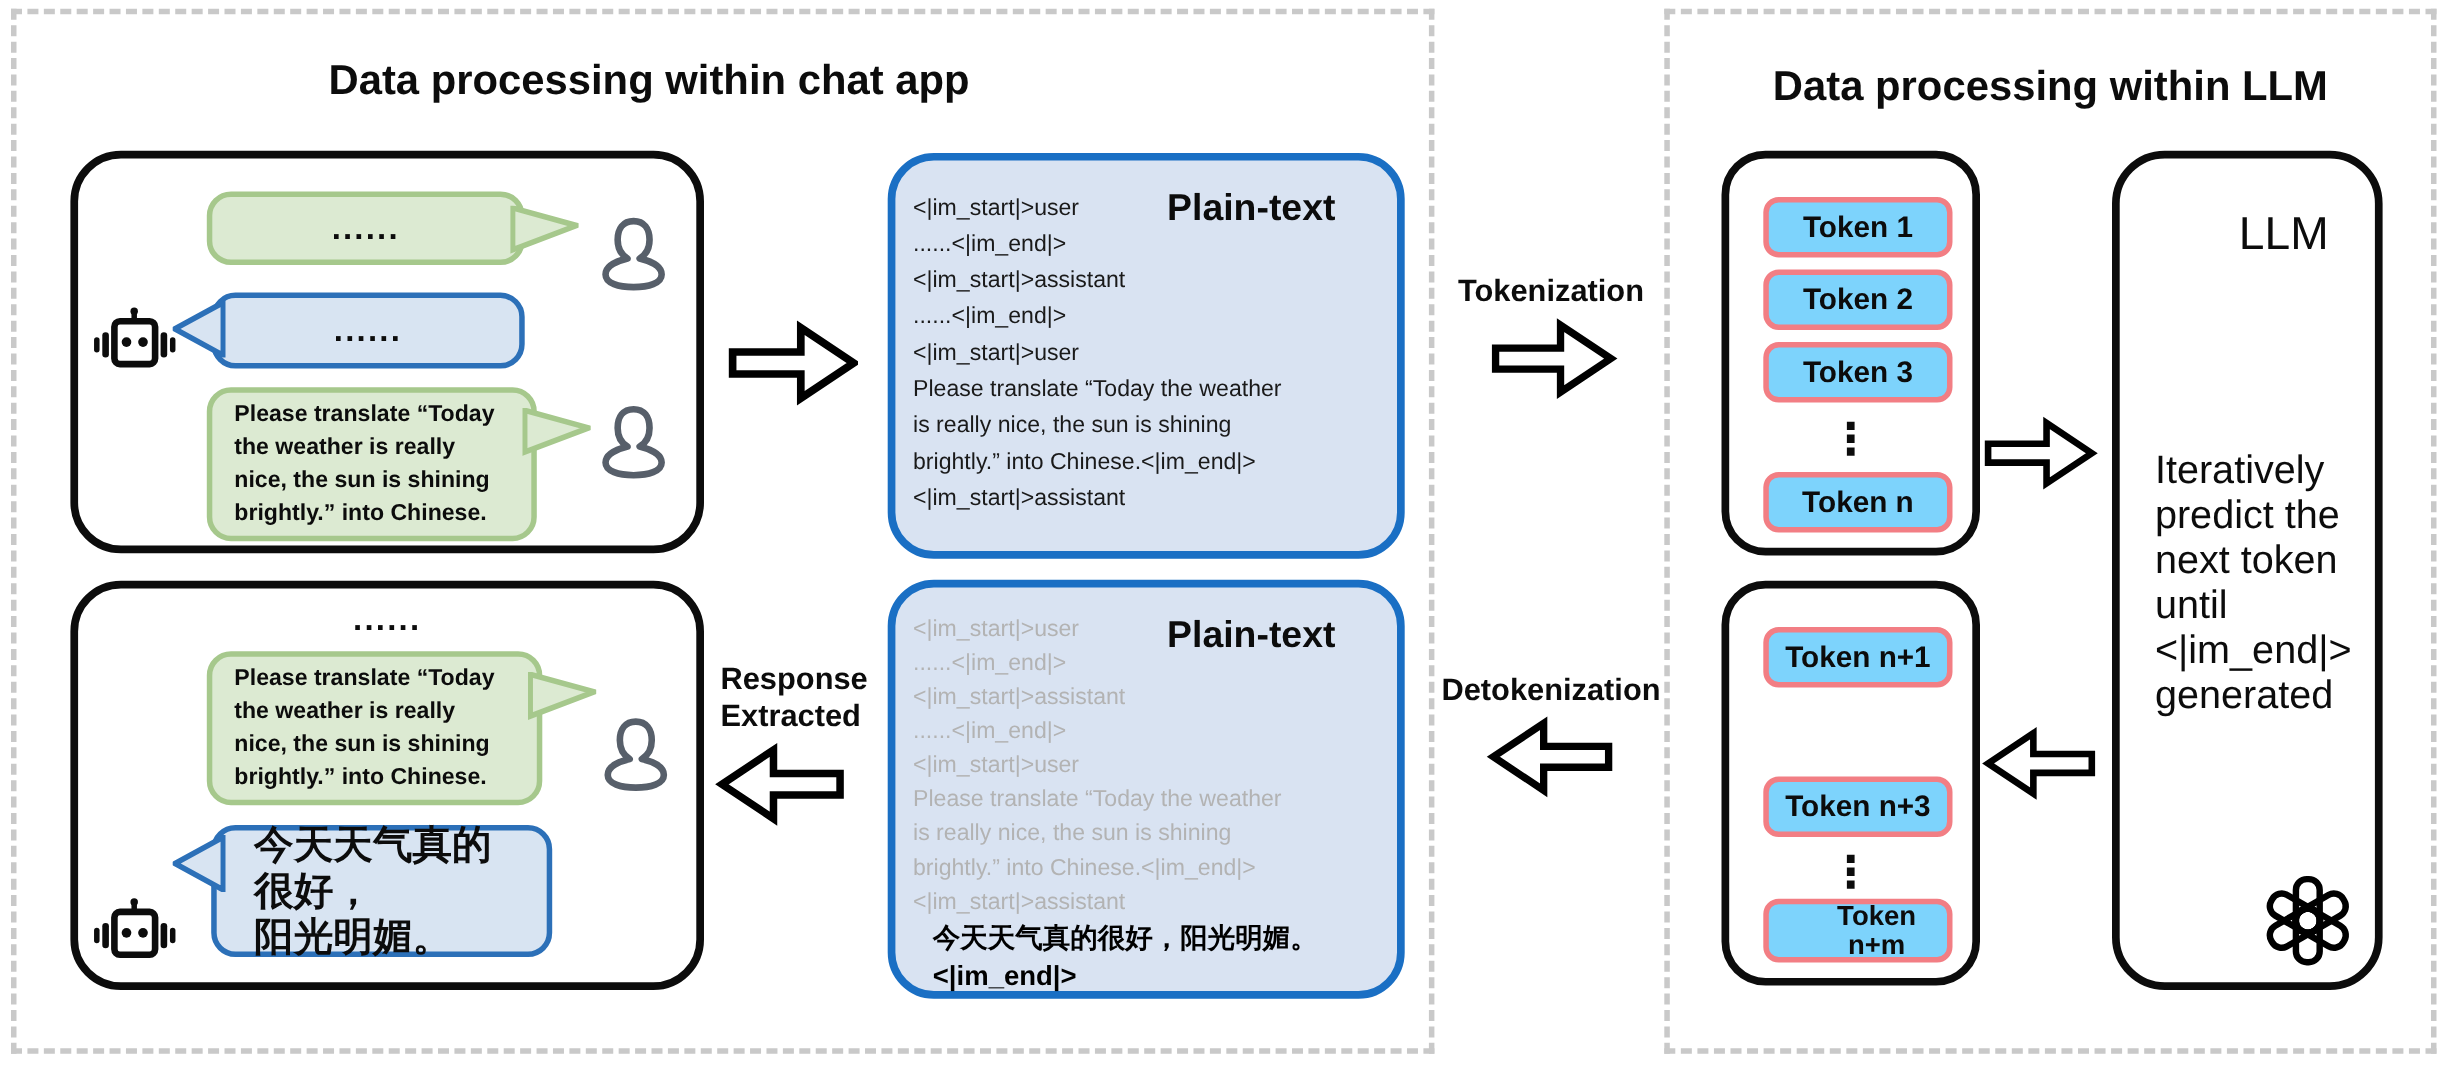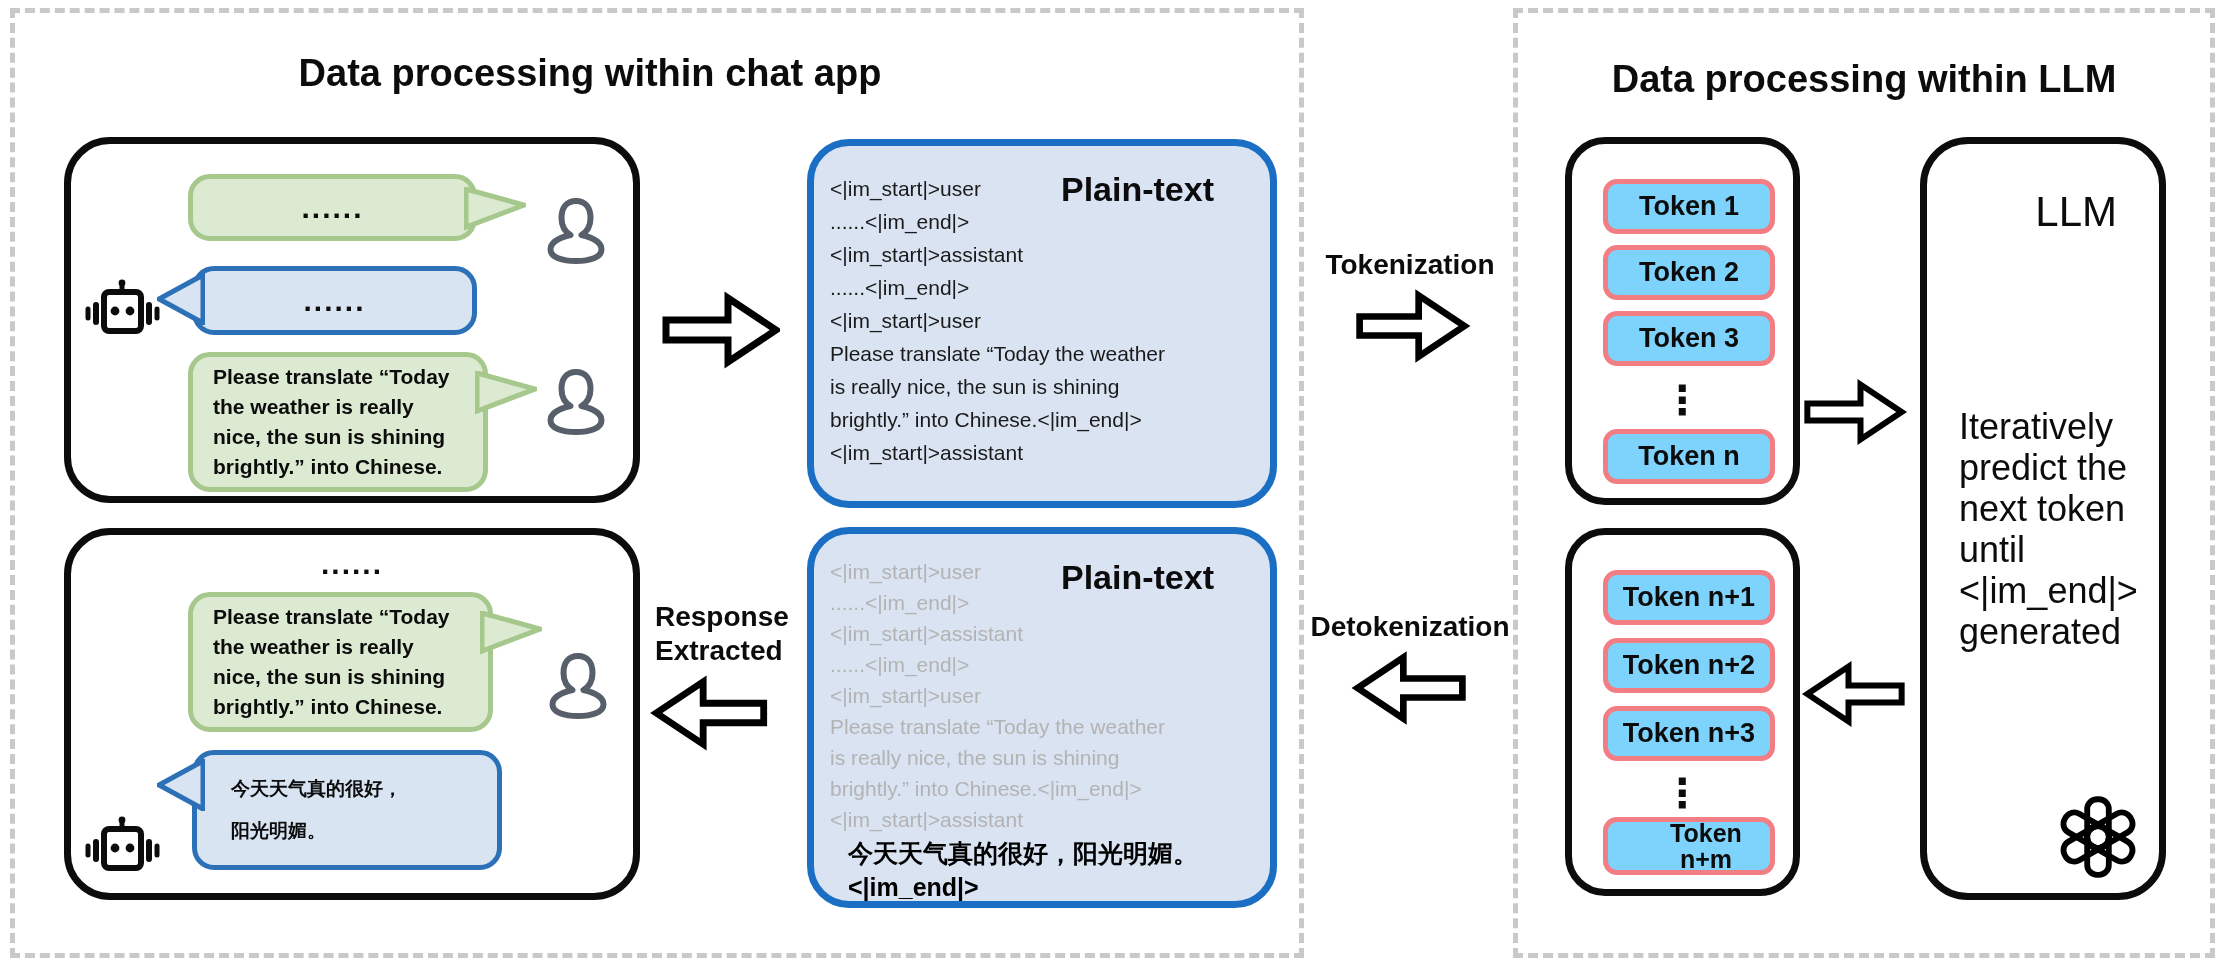--- a/index.html
+++ b/index.html
@@ -24,21 +24,21 @@
   .pt-response{position:absolute;left:34px;top:364px;width:410px;font-size:25px;font-weight:bold;
                line-height:36px;white-space:pre-line;color:#000;}
 
   
   .bubble{position:absolute;box-sizing:border-box;display:flex;align-items:center;}
   .bubble.green{background:#dcead2;border:5px solid #a6c88c;border-radius:22px;}
   .bubble.blue{background:#d8e4f2;border:5px solid #2c70b8;border-radius:22px;}
   .bubble-ellipsis{width:100%;text-align:center;font-size:30px;font-weight:bold;letter-spacing:2px;color:#0c0c0c;}
   .bubble-text{padding:6px 16px 6px 20px;font-size:21px;font-weight:bold;line-height:30px;
                white-space:pre-line;color:#0c0c0c;}
-  .bubble-text.cn{font-size:19px;line-height:42px;padding-left:34px;}
+  .bubble-text.cn{font-size:36px;line-height:42px;padding-left:34px;}
   .tail{position:absolute;}
 
   .history-dots{position:absolute;left:0;width:100%;text-align:center;font-size:30px;font-weight:bold;letter-spacing:2px;color:#0c0c0c;}
 
   
   .pill{position:absolute;left:31px;width:172px;height:55px;background:#7dd3fc;border:5px solid #f27e84;
         border-radius:14px;box-sizing:border-box;display:flex;align-items:center;justify-content:center;
         font-size:27px;font-weight:bold;color:#0c0c0c;text-align:center;}
   .pill.two-line{font-size:25px;line-height:26px;white-space:pre-line;height:58px;}
   .vdots{position:absolute;left:0;width:100%;text-align:center;font-size:40px;font-weight:bold;
@@ -179,21 +179,20 @@
         <use href="#openai-shape"></use>
       </svg>
   </div>
 
   <svg class="abs" style="left:1797px;top:658px;" width="115" height="72" viewBox="0 0 118 84">
       <use href="#arrow-left-shape"></use>
     </svg>
 
   <div class="box-black" style="left:1565px;top:528px;width:235px;height:368px;border-radius:40px;">
     <div class="pill" style="top:35px;">Token n+1</div>
-    <div class="pill" style="top:103px;">Token n+2</div>
     <div class="pill" style="top:171px;">Token n+3</div>
     <div class="vdots" style="top:238px;">⋮</div>
     <div class="pill two-line" style="top:282px;padding-left:34px;">Token
 n+m</div>
   </div>
 
   <div class="arrow-label center" style="left:1292px;top:610px;width:236px;">Detokenization</div>
   <svg class="abs" style="left:1350px;top:648px;" width="120" height="80" viewBox="0 0 118 84">
       <use href="#arrow-left-shape"></use>
     </svg>

